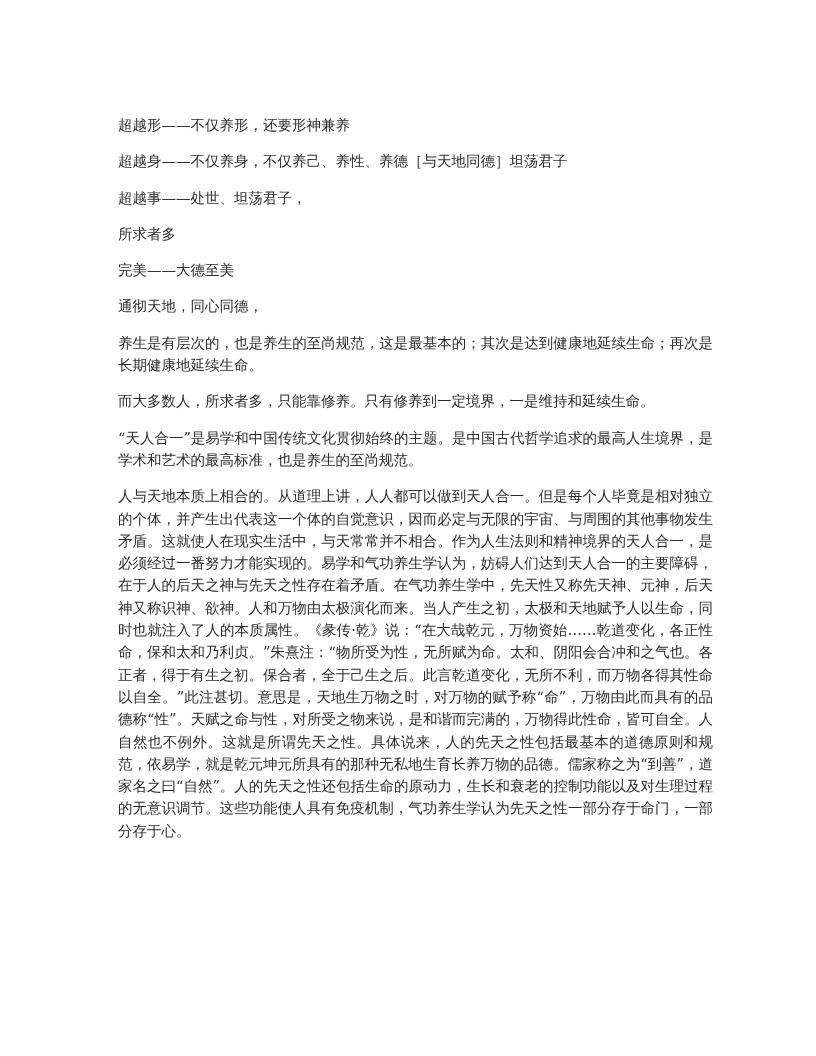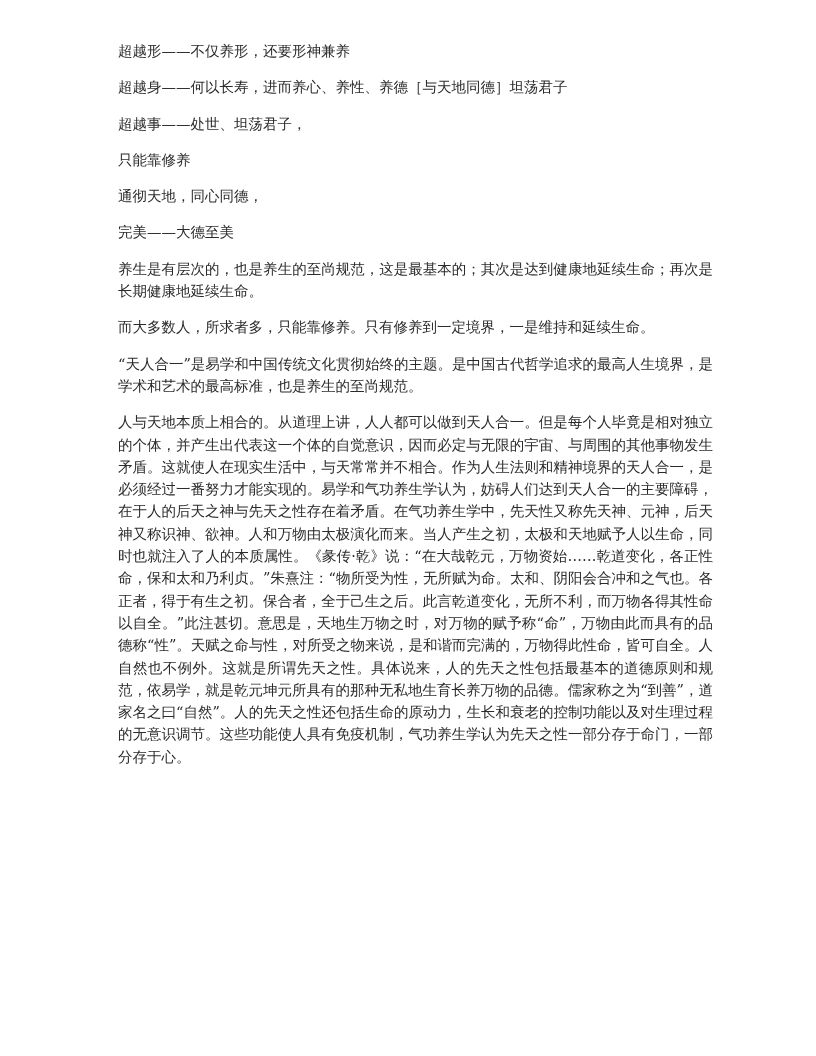--- a/index.html
+++ b/index.html
@@ -9,42 +9,42 @@
   }
   body {
     width: 816px;
     height: 1056px;
     overflow: hidden;
   }
   .page {
     box-sizing: border-box;
     width: 816px;
     height: 1056px;
-    padding: 40px 103px 0 118px;
+    padding: 114px 103px 0 118px;
     background: #ffffff;
     font-family: "DejaVu Serif", "Liberation Serif", serif;
     color: #2b2b2b;
   }
   .page p {
     margin: 0 0 14px 0;
     font-size: 14.5px;
     line-height: 22.3px;
     text-align: justify;
     text-justify: inter-ideograph;
     word-break: break-all;
     overflow-wrap: break-word;
   }
 </style>
 </head>
 <body>
 
 <div class="page">
   <p>超越形——不仅养形，还要形神兼养</p>
-  <p>超越身——何以长寿，进而养心、养性、养德［与天地同德］坦荡君子</p>
+  <p>超越身——不仅养身，不仅养己、养性、养德［与天地同德］坦荡君子</p>
   <p>超越事——处世、坦荡君子，</p>
-  <p>只能靠修养</p>
+  <p>所求者多</p>
+  <p>完美——大德至美</p>
   <p>通彻天地，同心同德，</p>
-  <p>完美——大德至美</p>
   <p>养生是有层次的，也是养生的至尚规范，这是最基本的；其次是达到健康地延续生命；再次是长期健康地延续生命。</p>
   <p>而大多数人，所求者多，只能靠修养。只有修养到一定境界，一是维持和延续生命。</p>
   <p>“天人合一”是易学和中国传统文化贯彻始终的主题。是中国古代哲学追求的最高人生境界，是学术和艺术的最高标准，也是养生的至尚规范。</p>
   <p>人与天地本质上相合的。从道理上讲，人人都可以做到天人合一。但是每个人毕竟是相对独立的个体，并产生出代表这一个体的自觉意识，因而必定与无限的宇宙、与周围的其他事物发生矛盾。这就使人在现实生活中，与天常常并不相合。作为人生法则和精神境界的天人合一，是必须经过一番努力才能实现的。易学和气功养生学认为，妨碍人们达到天人合一的主要障碍，在于人的后天之神与先天之性存在着矛盾。在气功养生学中，先天性又称先天神、元神，后天神又称识神、欲神。人和万物由太极演化而来。当人产生之初，太极和天地赋予人以生命，同时也就注入了人的本质属性。《彖传·乾》说：“在大哉乾元，万物资始……乾道变化，各正性命，保和太和乃利贞。”朱熹注：“物所受为性，无所赋为命。太和、阴阳会合冲和之气也。各正者，得于有生之初。保合者，全于己生之后。此言乾道变化，无所不利，而万物各得其性命以自全。”此注甚切。意思是，天地生万物之时，对万物的赋予称“命”，万物由此而具有的品德称“性”。天赋之命与性，对所受之物来说，是和谐而完满的，万物得此性命，皆可自全。人自然也不例外。这就是所谓先天之性。具体说来，人的先天之性包括最基本的道德原则和规范，依易学，就是乾元坤元所具有的那种无私地生育长养万物的品德。儒家称之为“到善”，道家名之曰“自然”。人的先天之性还包括生命的原动力，生长和衰老的控制功能以及对生理过程的无意识调节。这些功能使人具有免疫机制，气功养生学认为先天之性一部分存于命门，一部分存于心。</p>
 </div>
 
 </body></html>

